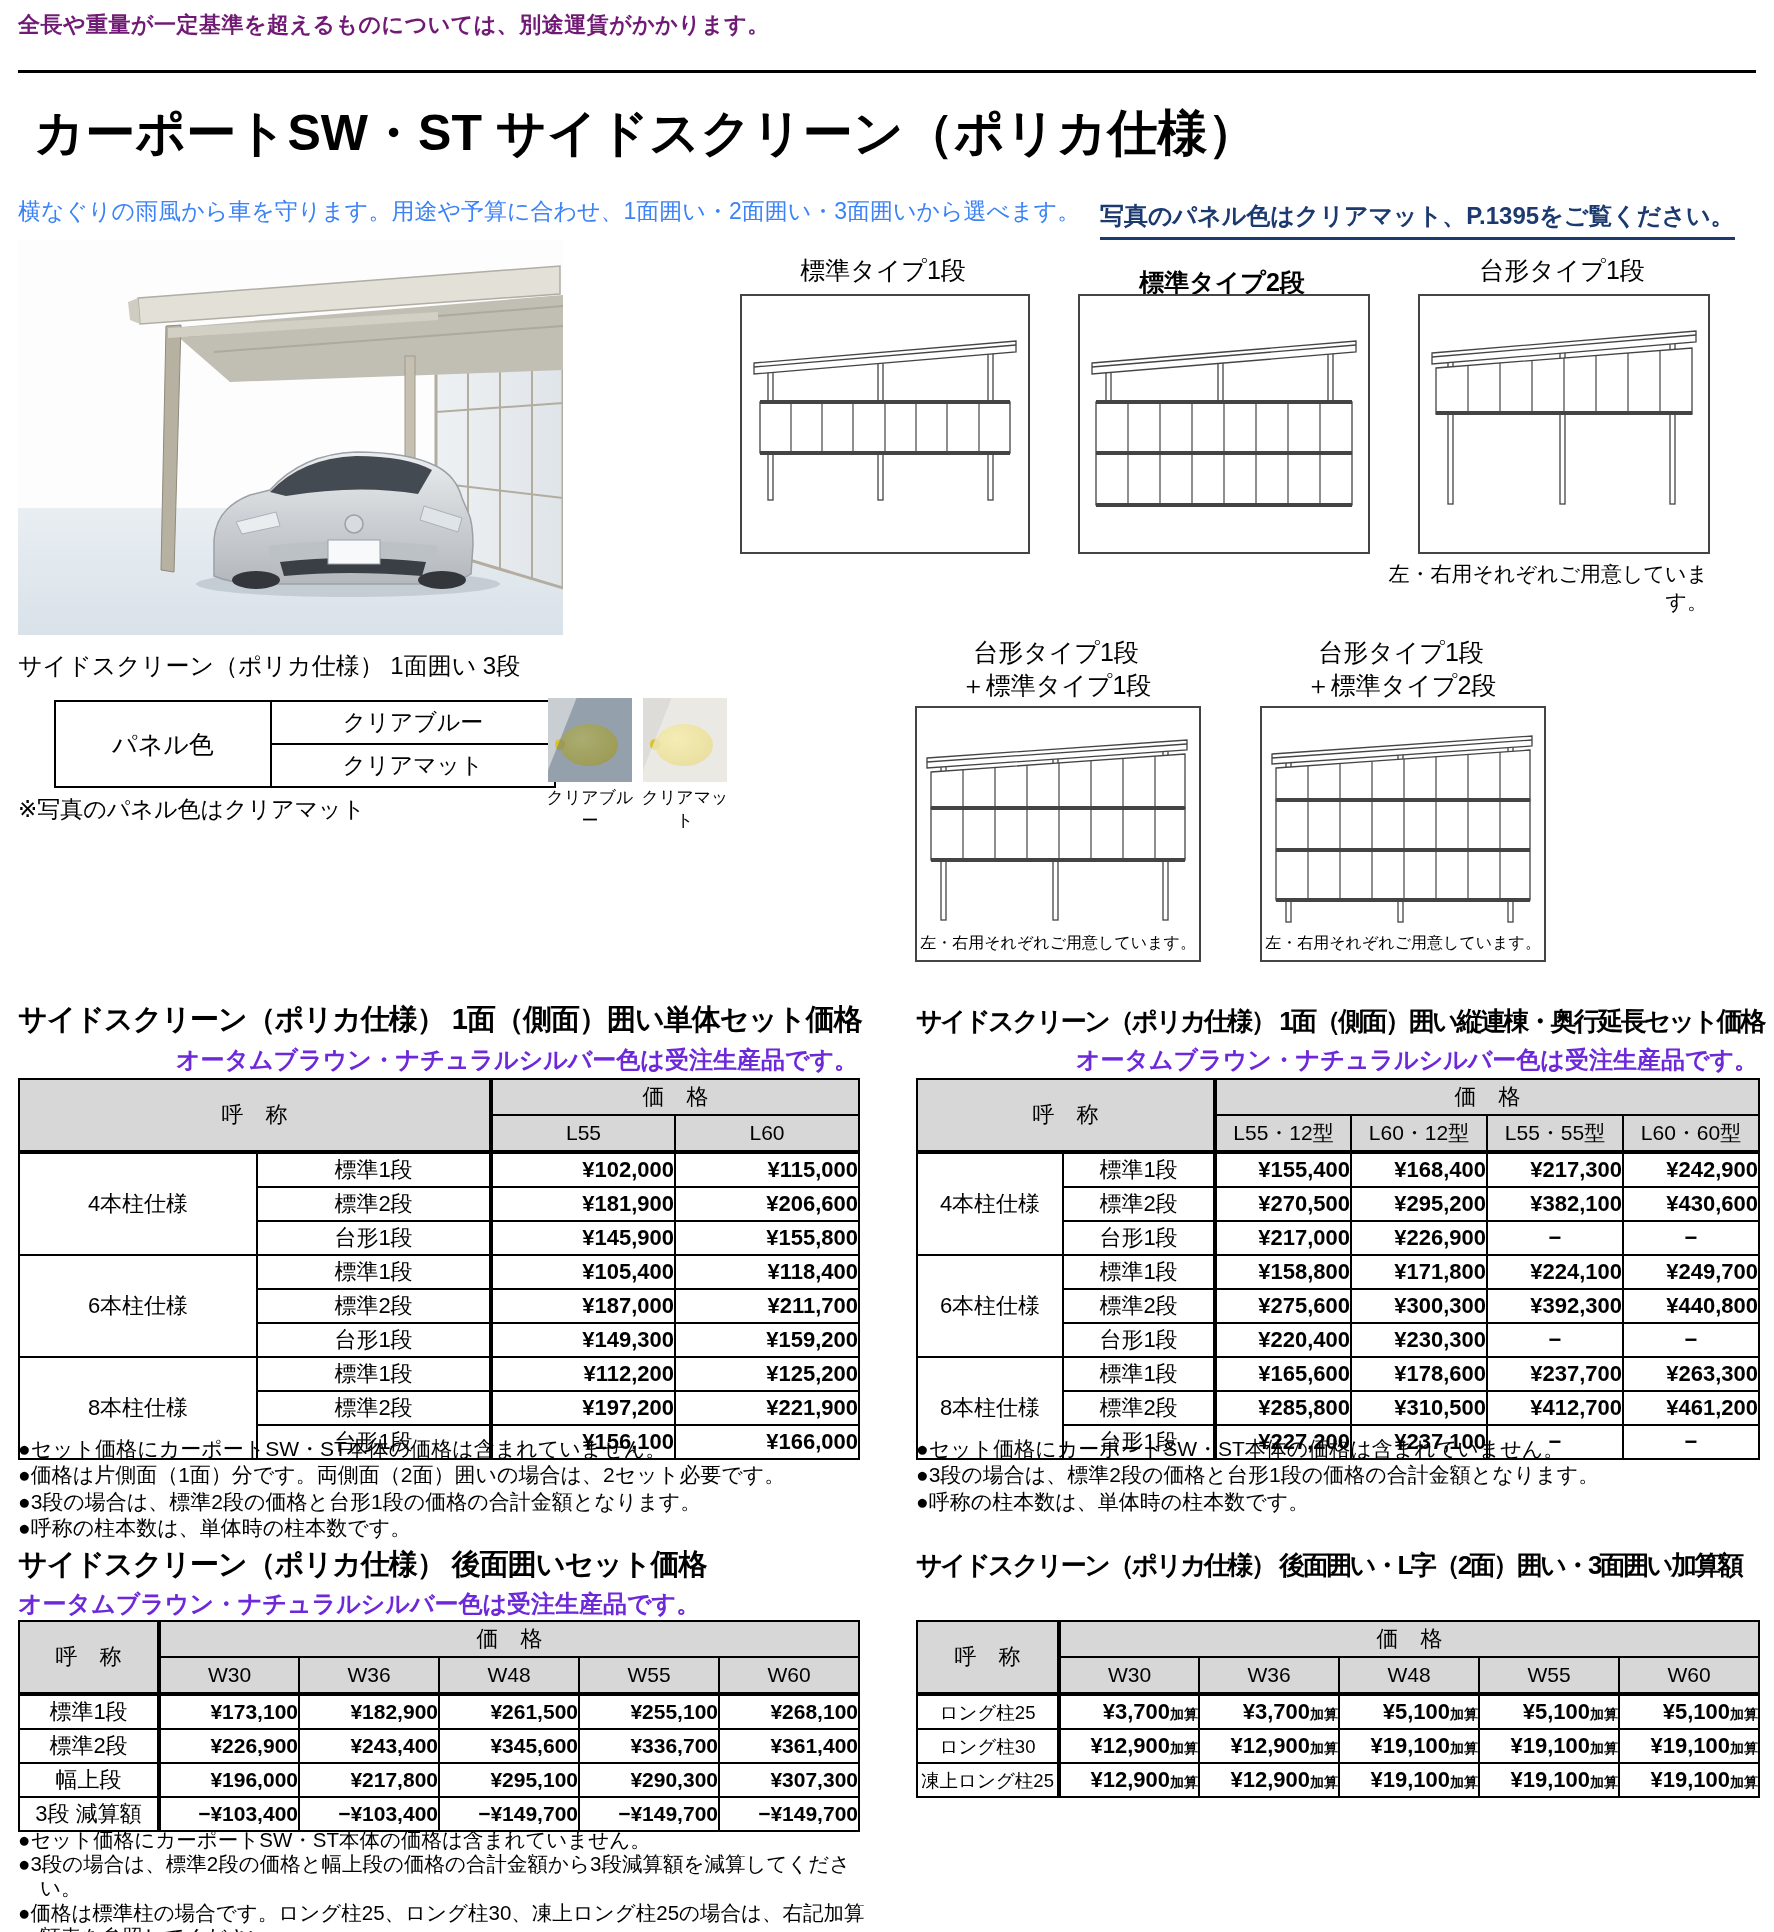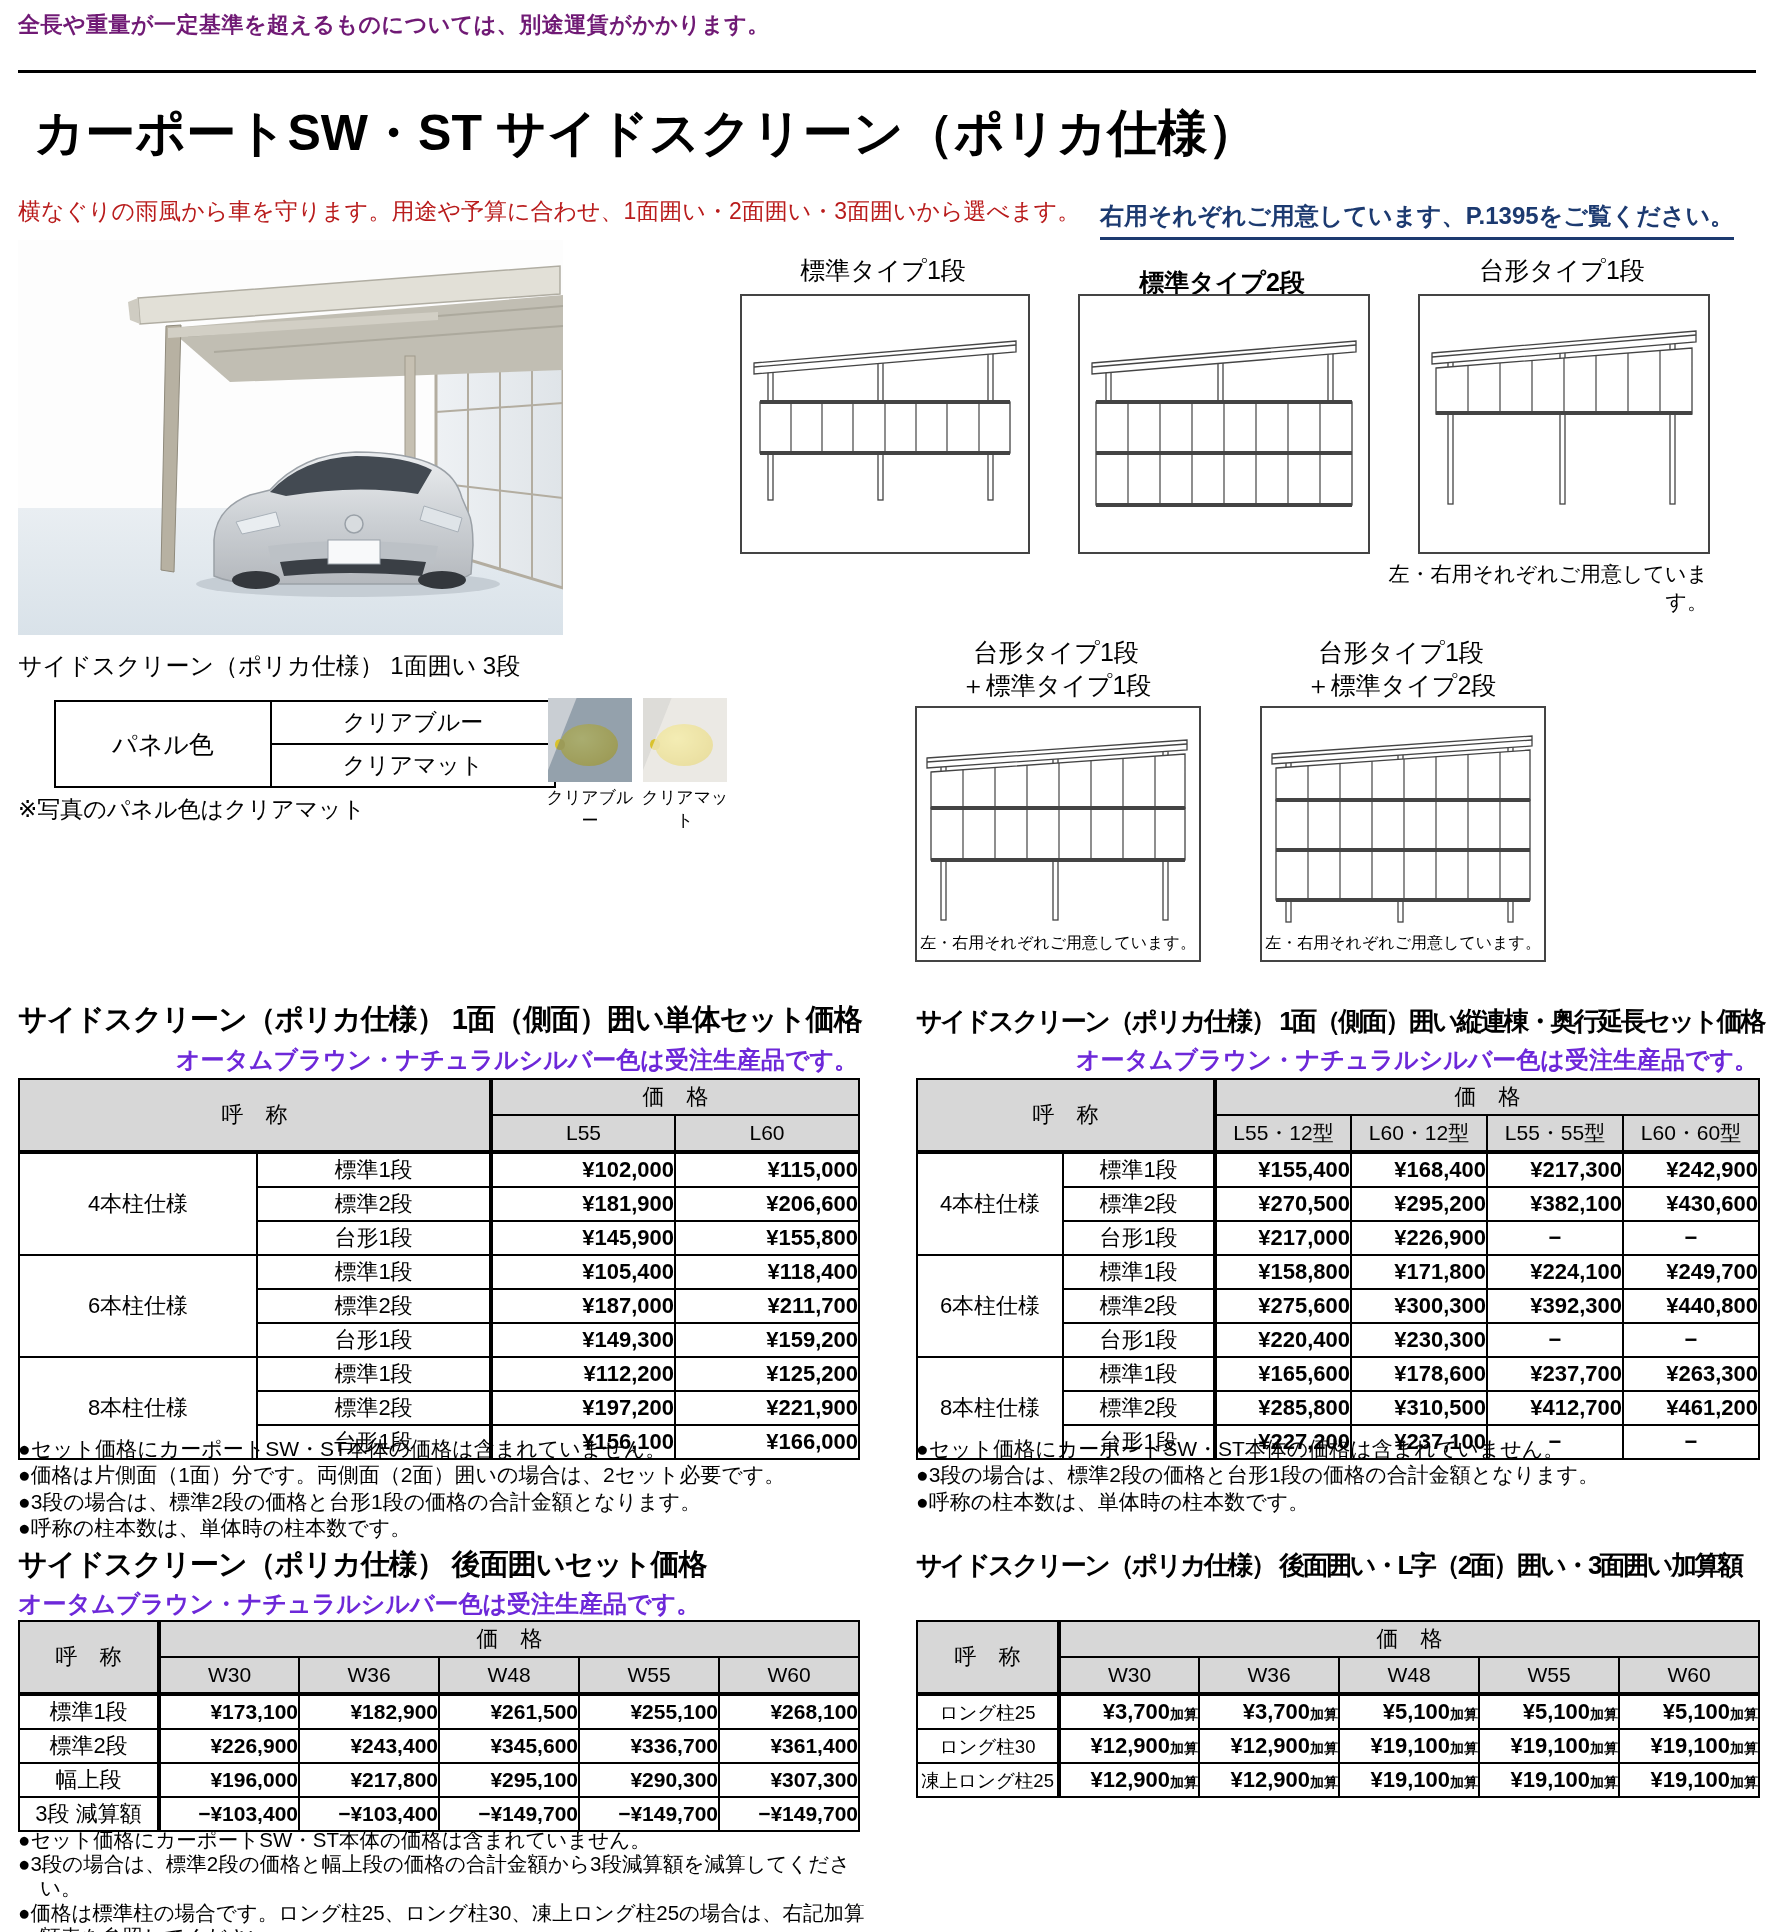--- a/index.html
+++ b/index.html
@@ -5,21 +5,21 @@
   html,body{margin:0;padding:0;}
   body{
     width:1774px;height:1932px;position:relative;background:#fff;overflow:hidden;
     font-family:"Liberation Sans","DejaVu Sans",sans-serif;color:#000;
   }
   .abs{position:absolute;}
   
   .top-notice{left:18px;top:10px;font-size:22px;font-weight:700;color:#701a75;letter-spacing:0.5px;}
   .rule{left:18px;top:70px;width:1738px;height:3px;background:#000;}
   .main-title{left:18px;top:84px;font-size:50px;font-weight:900;margin:16px;letter-spacing:0;}
-  .desc{left:18px;top:196px;font-size:23px;color:#b91c1c;}
+  .desc{left:18px;top:196px;font-size:23px;color:#3b82f6;}
   .dim-note{left:1100px;top:200px;font-size:24px;font-weight:700;color:#1c3a70;
     border-bottom:3px solid #1c3a70;padding-bottom:5px;text-decoration:none;}
   
   .photo{left:18px;top:240px;width:545px;height:395px;background:#fdfdfd;}
   .photo-caption{left:18px;top:650px;font-size:24px;}
   .panel-table{left:18px;top:700px;border-collapse:collapse;table-layout:fixed;margin-left:36px;}
   .panel-table td{border:2px solid #000;height:39px;text-align:center;background:#fff;}
   .pt-label{width:212px;font-size:25px;}
   .pt-opt{width:280px;font-size:23px;}
   .panel-note{left:18px;top:794px;font-size:23px;}
@@ -77,21 +77,21 @@
   .notes3{left:18px;top:1828px;width:852px;font-size:20.5px;line-height:1.18;}
   .hang{padding-left:22px;text-indent:-22px;}
 </style>
 </head>
 <body>
 
 <div class="abs top-notice">全長や重量が一定基準を超えるものについては、別途運賃がかかります。</div>
 <div class="abs rule"></div>
 <h1 class="abs main-title">カーポートSW・ST サイドスクリーン（ポリカ仕様）</h1>
 <div class="abs desc">横なぐりの雨風から車を守ります。用途や予算に合わせ、1面囲い・2面囲い・3面囲いから選べます。</div>
-<div class="abs dim-note">右用それぞれご用意しています、P.1395をご覧ください。</div>
+<div class="abs dim-note">写真のパネル色はクリアマット、P.1395をご覧ください。</div>
 
 <div class="abs photo">
   <svg width="545" height="395" viewBox="0 0 545 395">
     <defs>
       <linearGradient id="floor" x1="0" y1="0" x2="0" y2="1">
         <stop offset="0" stop-color="#e9eef2"></stop>
           <stop offset="1" stop-color="#d9e2e9"></stop>
       </linearGradient>
       <linearGradient id="carbody" x1="0" y1="0" x2="0" y2="1">
         <stop offset="0" stop-color="#eceef0"></stop>

